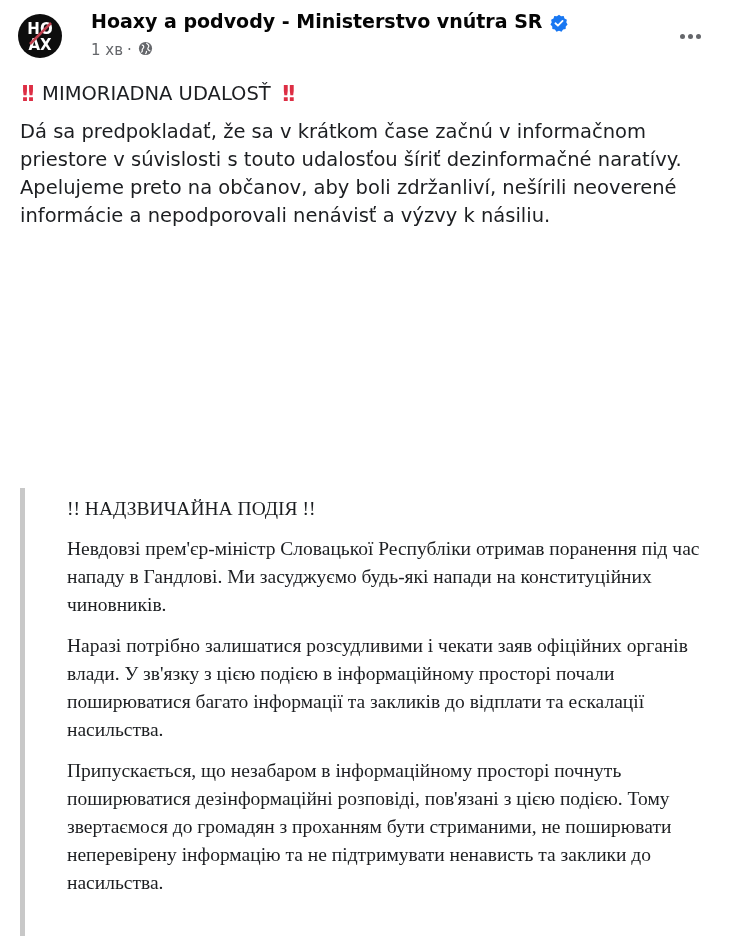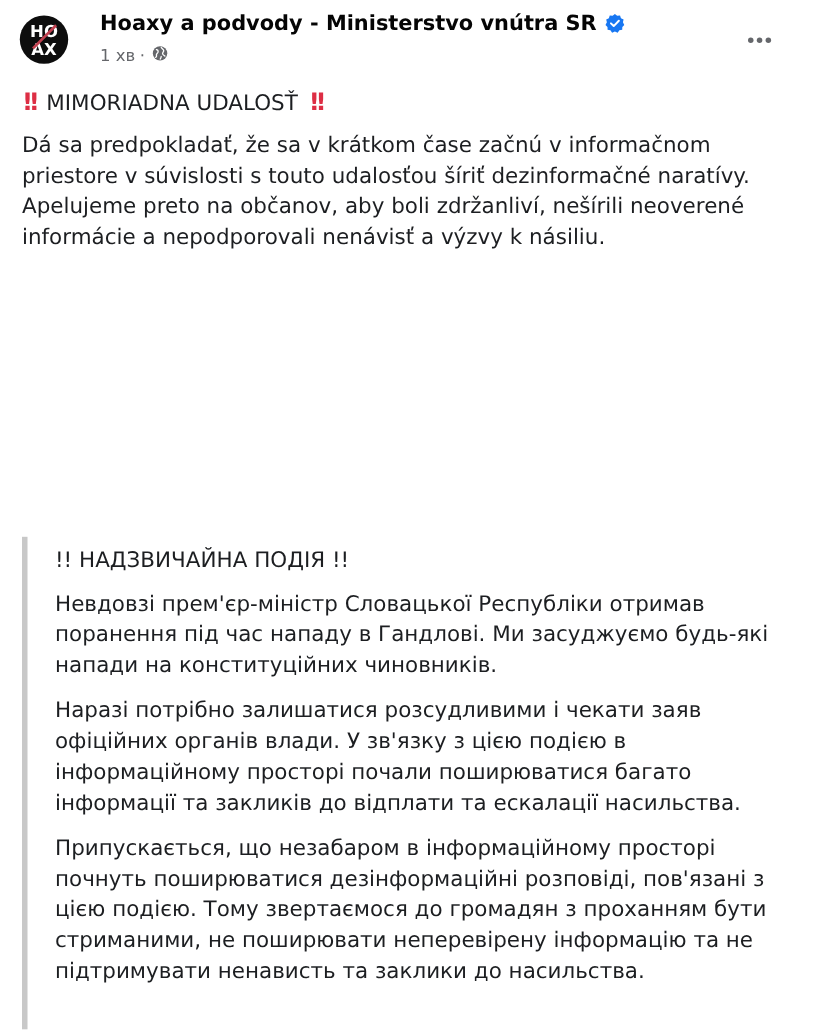--- a/index.html
+++ b/index.html
@@ -13,21 +13,21 @@
     .header { position: absolute; left: 0; top: 0; width: 740px; height: 75px; }
     .avatar {
       position: absolute; left: 18px; top: 14px; width: 44px; height: 44px;
       border-radius: 50%; background: #0d0d0d; overflow: hidden;
       display: flex; align-items: center; justify-content: center;
     }
     .avatar svg { display: block; }
     .page-name {
       position: absolute; left: 91px; top: 10px;
       font-size: 19px; font-weight: 600; color: #050505; white-space: nowrap;
-      display: flex; align-items: center;
+      display: flex; align-items: flex-end;
     }
     .verified { margin-left: 8px; width: 18px; height: 18px; display: inline-block; }
     .meta {
       position: absolute; left: 91px; top: 41px; font-size: 15px; color: #65676b;
       display: flex; white-space: nowrap;
     }
     .meta .dot { margin: 0 4px; }
     .globe { width: 15px; height: 15px; display: inline-block; margin-left: 2px; }
     .more {
       position: absolute; left: 672px; top: 22px; width: 36px; height: 28px;
@@ -36,22 +36,22 @@
     .more span { width: 5px; height: 5px; border-radius: 50%; background: #65676b; margin: 0 1.5px; display: inline-block; }
 
     .body-text { position: absolute; left: 20px; top: 80px; width: 705px; font-size: 19.5px; line-height: 28px; color: #1c1e21; }
     .title-line { display: flex; align-items: center; margin-bottom: 10px; height: 28px; }
     .bang { color: #dd2e44; font-weight: 900; font-size: 22px; letter-spacing: -4px; margin-right: 10px; font-family: "DejaVu Sans", sans-serif; }
     .bang.right { margin-left: 10px; margin-right: 0; }
     .para { margin: 0 0 13px 0; }
 
     .quote {
       position: absolute; left: 20px; top: 488px; width: 700px; height: 448px;
-      border-left: 5px solid #c8c8c8; box-sizing: border-box; padding-left: 25px;
-      font-size: 19.5px; line-height: 28px; color: #1c1e21;
+      border-left: 5px solid #c8c8c8; box-sizing: border-box; padding-left: 42px;
+      font-size: 19.5px; line-height: 28px; color: #1c1e21; font-family: Liberation Serif, serif;
     }
     .quote .q-title { margin-top: 7px; margin-bottom: 12px; height: 28px; white-space: nowrap; }
     .quote .para { margin: 0 0 13px 0; }
     .see-link {
       position: absolute; left: 30px; top: 930px; height: 28px;
       font-size: 19.5px; color: #1a6ed8; white-space: nowrap; cursor: pointer;
     }
   </style>
 </head>
 <body>

